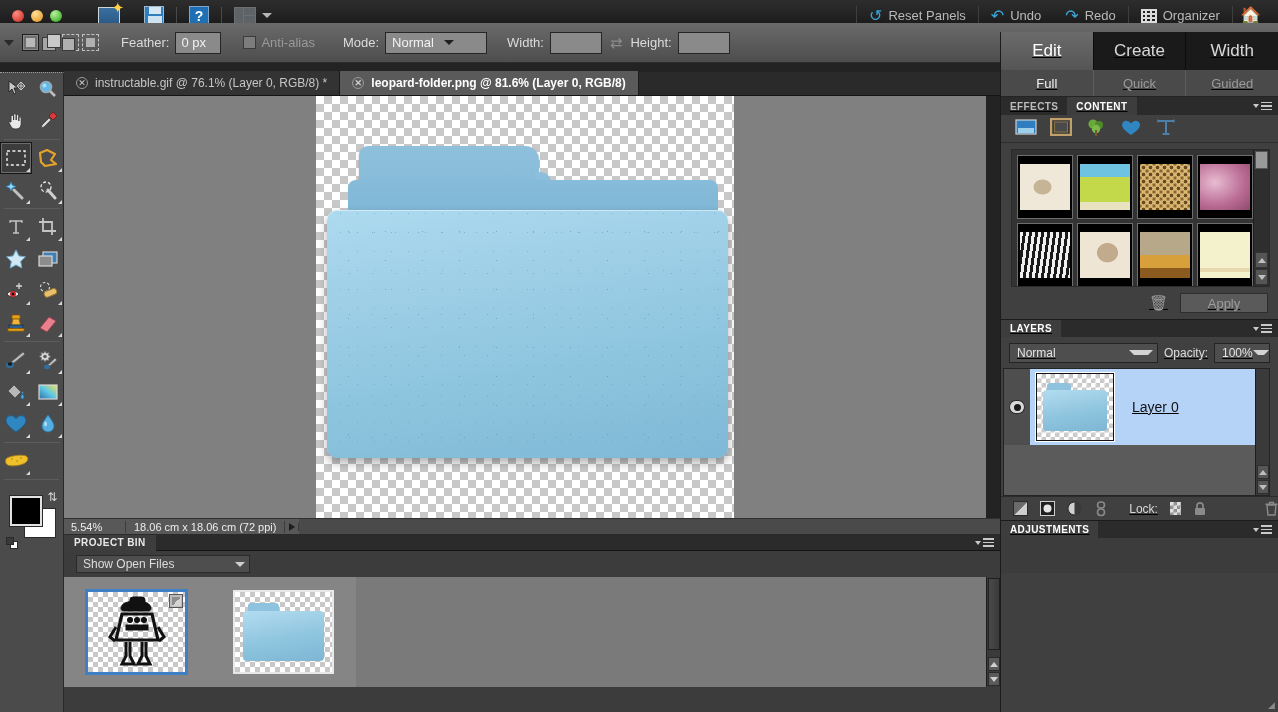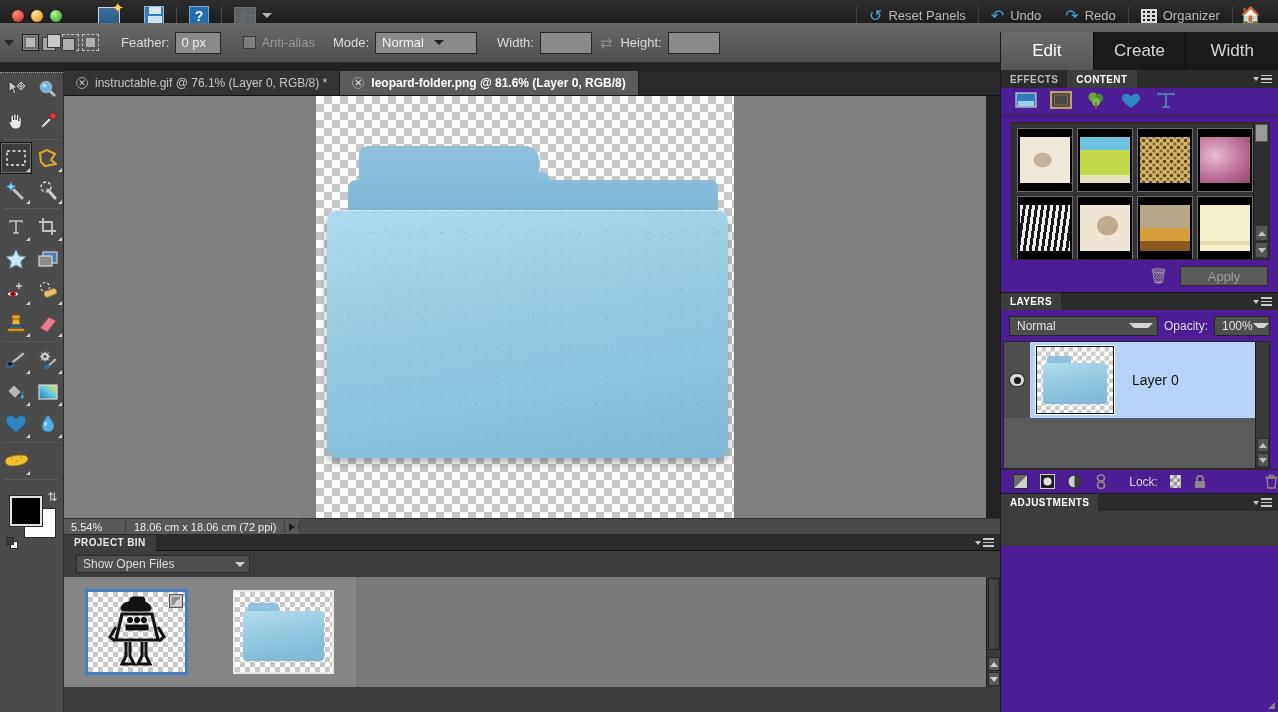--- a/index.html
+++ b/index.html
@@ -209,21 +209,21 @@
   .binItem.plain { outline:2px solid #e8e8e8; margin-left:50px; }
   .binBadge { position:absolute; right:2px; top:2px; width:14px; height:14px;
               background:#bdbdbd; border:1px solid #585858; }
   .binBadge::after { content:""; position:absolute; left:2px; top:2px; width:9px; height:9px;
                      background:linear-gradient(135deg,#8e8e8e 50%,#d4d4d4 50%); }
   .bin-vscroll { position:absolute; right:0; top:26px; width:14px; height:110px; background:#3a3a3a; border-left:1px solid #1c1c1c; }
   .bin-vscroll .thumb { position:absolute; left:1px; top:1px; width:12px; height:72px;
                         background:linear-gradient(to right,#4a4a4a,#3a3a3a); border:1px solid #202020; }
 
   
-  .rightPanel { position:absolute; left:1000px; top:32px; width:278px; height:680px; background:#4c1d95; border-left:1px solid #1b1b1b; }
+  .rightPanel { position:absolute; left:1000px; top:32px; width:278px; height:680px; background:#404040; border-left:1px solid #1b1b1b;text-decoration:underline; }
   .modeTabs { display:flex; height:38px; }
   .mTab { flex:1; display:flex; align-items:center; justify-content:center;
           font-size:17px; color:#d8d8d8; background:#1a1a1a; border-left:1px solid #0c0c0c; cursor:default; }
   .mTab.active { background:linear-gradient(to bottom,#6b6b6b,#555); color:#fff; border-left:none; }
   .subTabs { display:flex; height:27px; background:#4a4a4a; border-bottom:1px solid #242424; }
   .sTab { flex:1; display:flex; align-items:center; justify-content:center; font-size:13px; color:#9a9a9a; cursor:default; }
   .sTab.active { color:#f0f0f0; }
   .sTab + .sTab { border-left:1px solid #5c5c5c; }
 
   .panelTabs { display:flex; height:18px; background:#2b2b2b; align-items:stretch; }
@@ -376,21 +376,21 @@
     <div class="selmodes">
       <span class="sm a"></span>
       <span class="sm b"></span>
       <span class="sm c"></span>
       <span class="sm d"></span>
     </div>
     <span class="opt-label">Feather:</span>
     <span class="field" style="width:46px">0 px</span>
     <span class="chk" style="margin-left:22px"></span>
     <span class="opt-label dim">Anti-alias</span>
-    <span class="opt-label" style="margin-left:12px">Mode:</span>
+    <span class="opt-label" style="margin-left:22px">Mode:</span>
     <span class="selectbox" style="width:102px">
       <span>Normal</span>
       <span class="ar"></span>
     </span>
     <span class="opt-label" style="margin-left:20px">Width:</span>
     <span class="field" style="width:52px"></span>
     <span class="swap-ic">⇄</span>
     <span class="opt-label">Height:</span>
     <span class="field" style="width:52px"></span>
   </div>
@@ -700,20 +700,31 @@
           <span>Edit</span>
         </div>
       <div class="mTab">
           <span>Create</span>
         </div>
       <div class="mTab">
           <span>Width</span>
         </div>
     </div>
 
+    <div class="subTabs">
+      <div class="sTab active">
+          <span>Full</span>
+        </div>
+      <div class="sTab">
+          <span>Quick</span>
+        </div>
+      <div class="sTab">
+          <span>Guided</span>
+        </div>
+    </div>
 
     <div class="panelTabs">
       <div class="pTab">
           <span>EFFECTS</span>
         </div>
       <div class="pTab active">
           <span>CONTENT</span>
         </div>
       <span class="panelMenu">
         <span class="pm-tri"></span>

